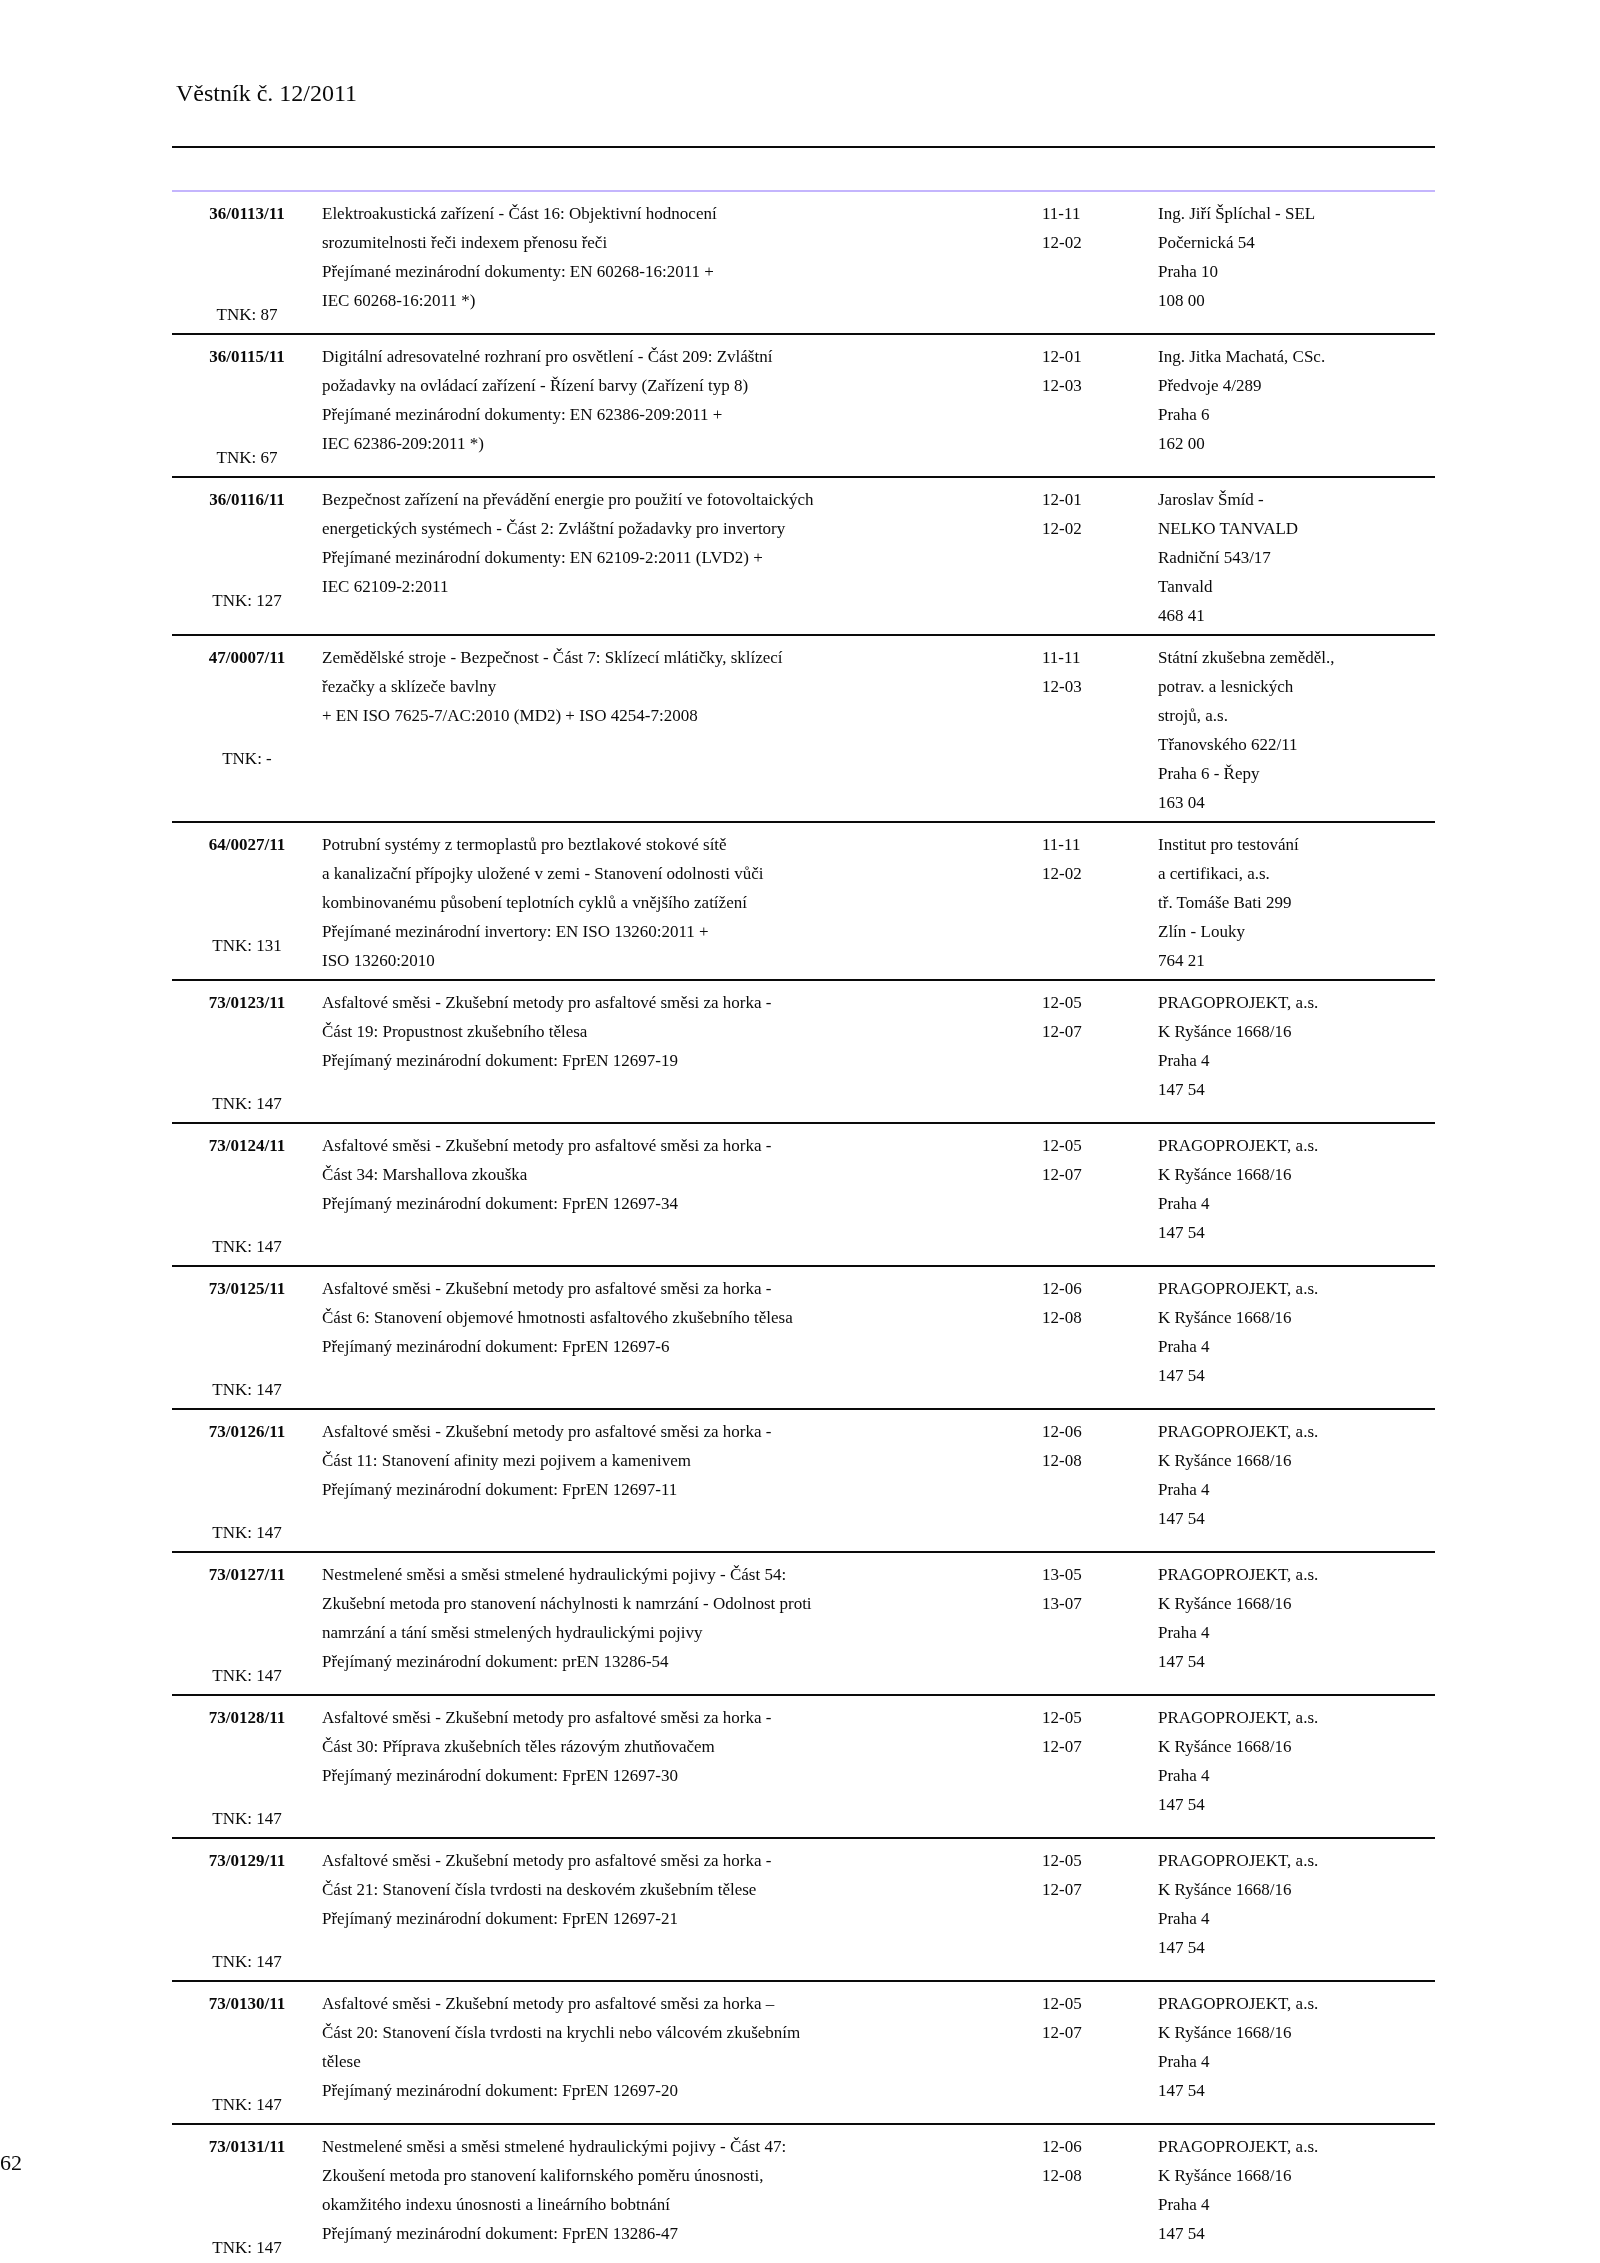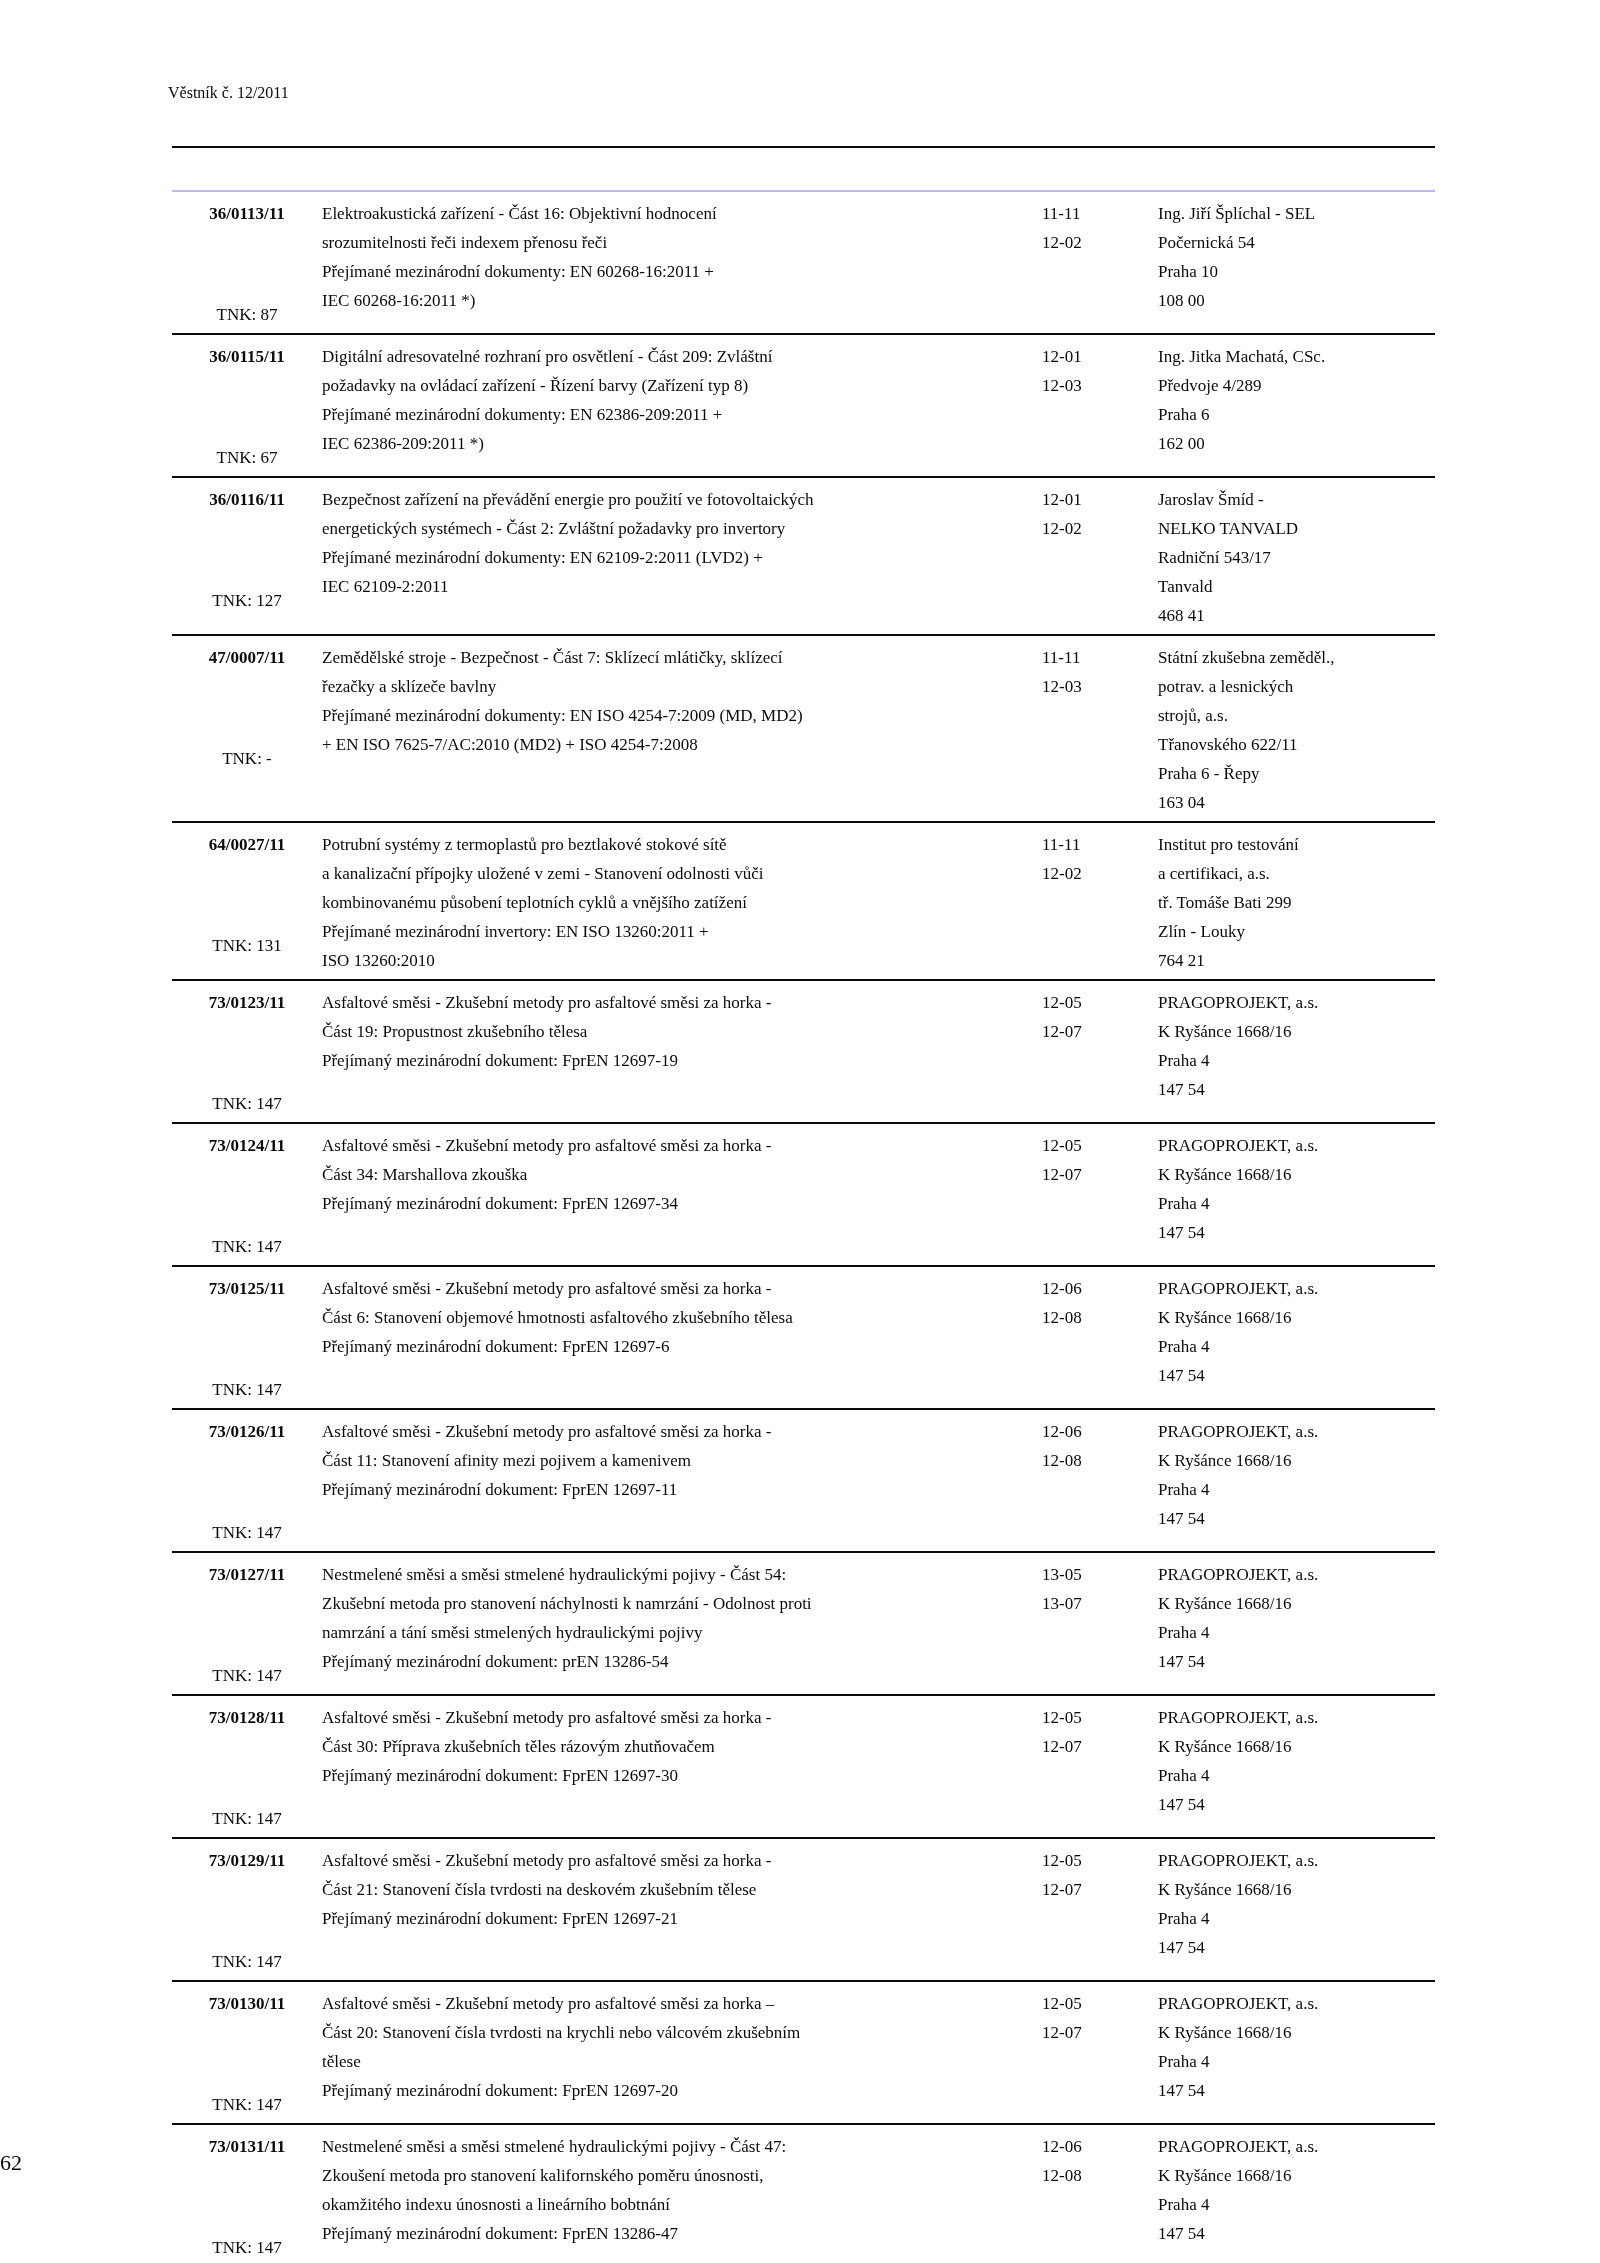--- a/index.html
+++ b/index.html
@@ -10,23 +10,23 @@
   body {
     width: 1600px;
     height: 2263px;
     position: relative;
     font-family: "Liberation Serif", "DejaVu Serif", serif;
     color: #0a0a0a;
     -webkit-font-smoothing: antialiased;
   }
   .page-header {
     position: absolute;
-    left: 168px;
+    left: 176px;
     top: 78px;
-    font-size: 16px;
+    font-size: 24px;
     line-height: 30px;
     white-space: nowrap;
   }
   .header-rule {
     position: absolute;
     left: 172px;
     top: 146px;
     width: 1263px;
     height: 2px;
     background: #0a0a0a;
@@ -152,21 +152,20 @@
   </div>
 
   <div class="row">
     <div class="col-designation">
       <div class="designation">47/0007/11</div>
       <div class="tnk">TNK: -</div>
     </div>
     <div class="col-title">
         <div class="line">Zemědělské stroje - Bezpečnost - Část 7: Sklízecí mlátičky, sklízecí</div>
         <div class="line">řezačky a sklízeče bavlny</div>
-        <div class="line">Přejímané mezinárodní dokumenty: EN ISO 4254-7:2009 (MD, MD2)</div>
         <div class="line">+ EN ISO 7625-7/AC:2010 (MD2) + ISO 4254-7:2008</div>
       </div>
     <div class="col-dates">
         <div class="line">11-11</div>
         <div class="line">12-03</div>
       </div>
     <div class="col-applicant">
         <div class="line">Státní zkušebna zeměděl.,</div>
         <div class="line">potrav. a lesnických</div>
         <div class="line">strojů, a.s.</div>

